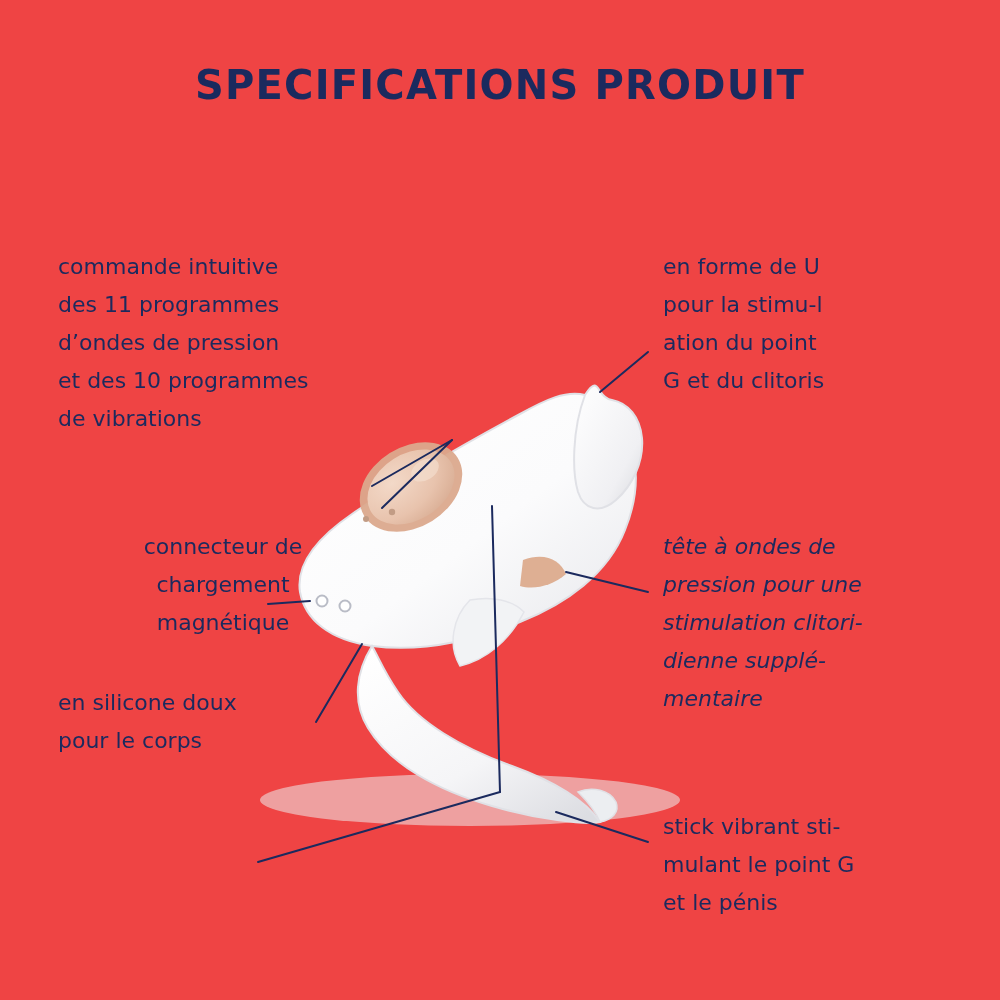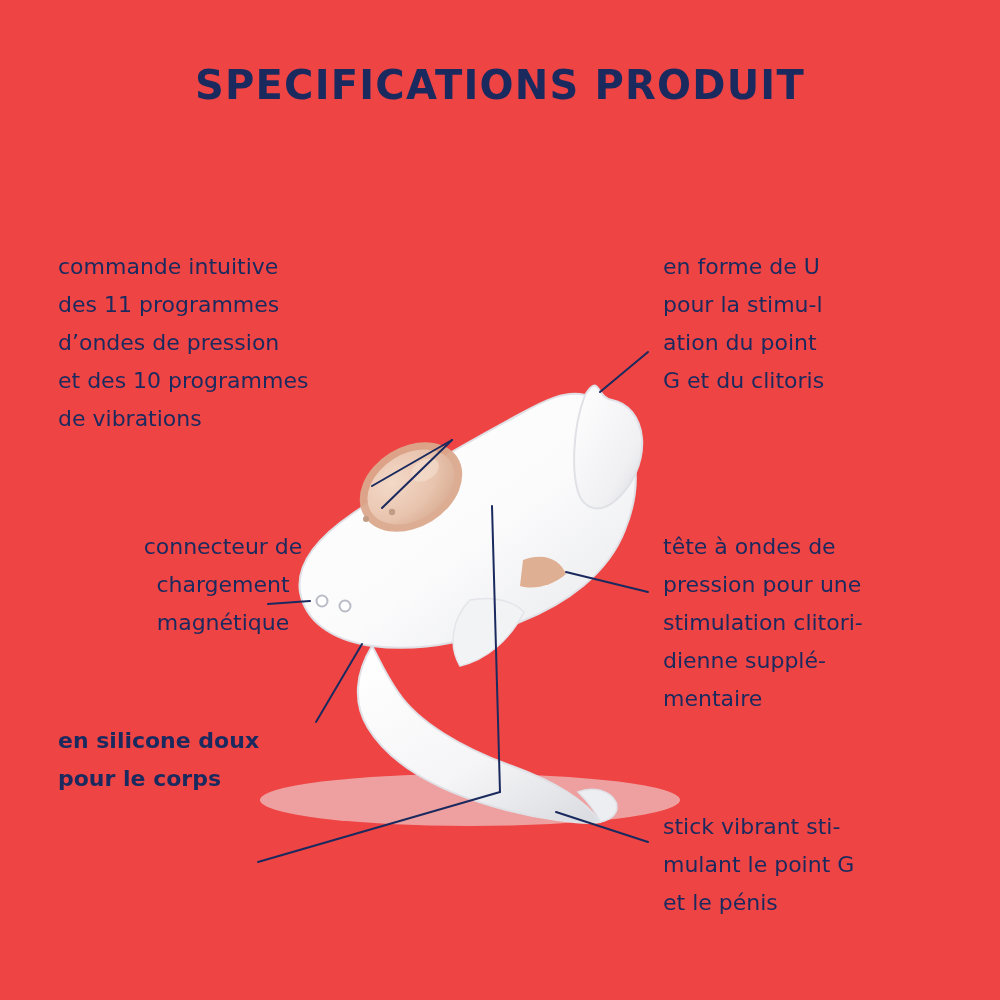--- a/index.html
+++ b/index.html
@@ -35,25 +35,25 @@
     font-size: 22px;
     line-height: 38px;
     color: #1b2a5e;
     white-space: pre-line;
   }
   .callout.left  { text-align: left; }
   .callout.right { text-align: left; }
 
   #c-programs   { left: 58px;  top: 248px; width: 400px; }
   #c-connector  { left: 58px;  top: 528px; width: 330px; text-align: center; }
-  #c-silicone   { left: 58px;  top: 722px; width: 330px; font-weight: bold; }
+  #c-silicone   { left: 58px;  top: 684px; width: 330px; }
   #c-motors     { left: 58px;  top: 838px; width: 360px; }
 
   #c-ushape     { left: 663px; top: 248px; width: 320px; }
-  #c-head       { left: 663px; top: 528px; width: 320px; }
+  #c-head       { left: 663px; top: 528px; width: 320px; font-style: italic; }
   #c-stick      { left: 663px; top: 808px; width: 320px; }
 
   #art {
     position: absolute;
     left: 0;
     top: 0;
     width: 1000px;
     height: 1000px;
     pointer-events: none;
   }

